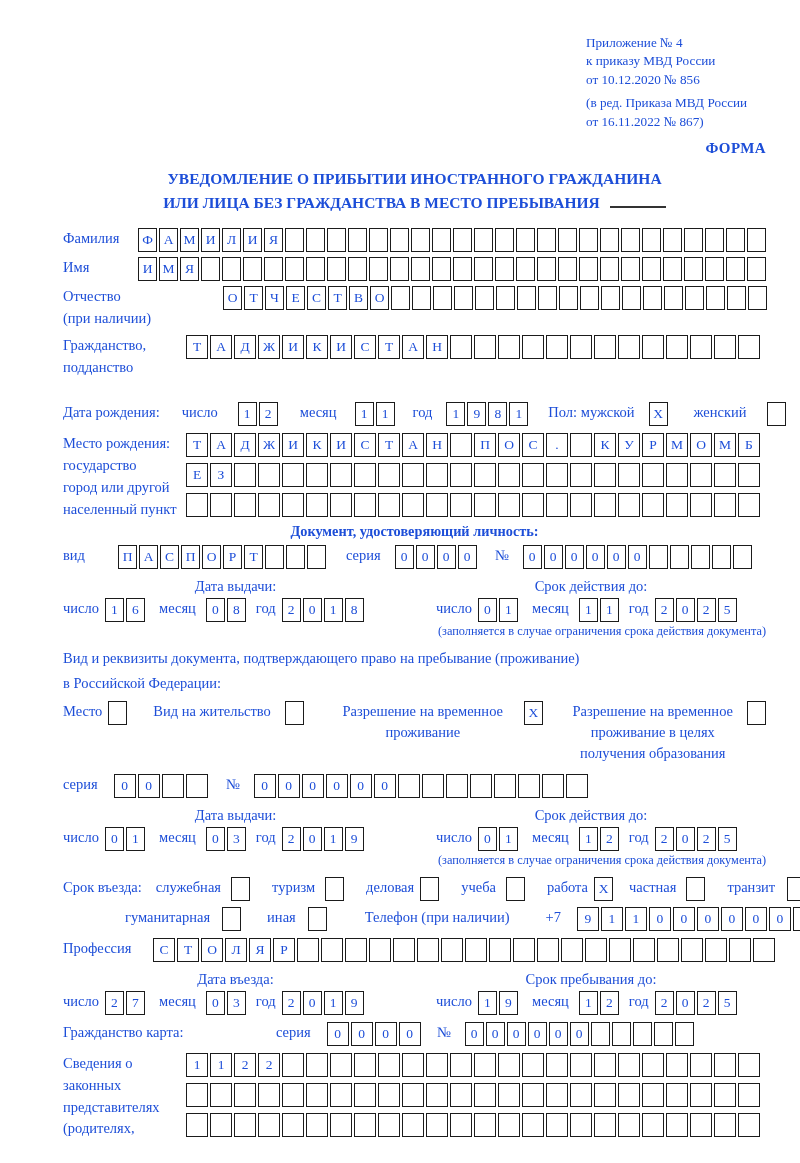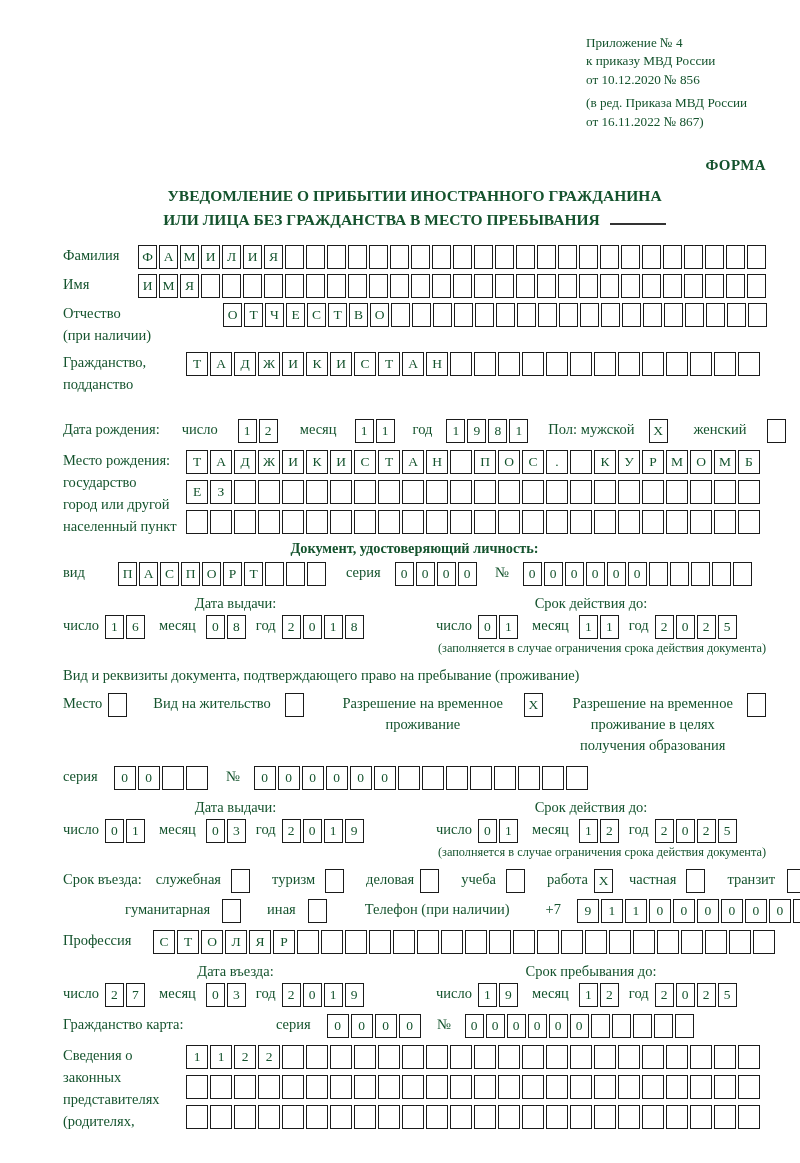--- a/index.html
+++ b/index.html
@@ -1,20 +1,20 @@
 <!DOCTYPE html>
 <html><head>
 <meta charset="utf-8">
 <style>
   html,body{margin:0;padding:0;background:#fff;}
   .sheet{width:800px;height:1163px;box-sizing:border-box;padding:34px 34px 0 63px;
-         font-family:"Liberation Serif",serif;color:#14532d;background:#fff;outline:1px solid #e9e9e9;overflow:hidden;}
+         font-family:"Liberation Serif",serif;color:#1d4ed8;background:#fff;outline:1px solid #e9e9e9;overflow:hidden;}
   .appendix{margin-left:523px;font-size:13.2px;line-height:1.4;}
   .appendix .gap{height:5px;}
-  .forma{margin-top:26px;text-align:right;font-weight:bold;font-size:15px;letter-spacing:.4px;}
+  .forma{margin-top:9px;text-align:right;font-weight:bold;font-size:15px;letter-spacing:.4px;}
   .title{margin-top:10px;text-align:center;font-weight:bold;font-size:15.5px;line-height:1.55;}
   .blank-line{display:inline-block;width:56px;border-bottom:2px solid #333;height:.9em;margin-left:10px;}
   .sec-head{margin-top:22px;font-weight:bold;font-size:14.6px;}
   .row{display:flex;align-items:flex-start;margin-top:5px;gap:8px;}
   .lbl{font-size:14.5px;line-height:1.5;flex:none;}
   .small{font-size:12.3px;}
   .boxes{display:flex;flex:none;flex-wrap:nowrap;}
   .box{flex:none;box-sizing:content-box;width:17px;height:22px;border:1.5px solid #1b1b1b;margin-right:2px;
        display:flex;align-items:center;justify-content:center;font-size:13.5px;background:#fff;}
   .boxes.wide .box{width:20px;}
@@ -395,20 +395,21 @@
           <span class="box">5</span>
         </span>
     </span>
   </div>
   <div class="note-row">
     <span class="spacer"></span>
     <span class="small">(заполняется в случае ограничения срока действия документа)</span>
   </div>
 
   <div class="lbl" style="margin-top:9px;">Вид и реквизиты документа, подтверждающего право на пребывание (проживание)</div>
+  <div class="lbl" style="margin-top:3px;">в Российской Федерации:</div>
 
   <div class="row" style="margin-top:6px;">
     <span class="opt">
       <span class="olabel">Место</span>
       <span class="boxes ml6">
           <span class="box"></span>
         </span>
     </span>
     <span class="opt ml16">
       <span class="olabel">Вид на жительство</span>

